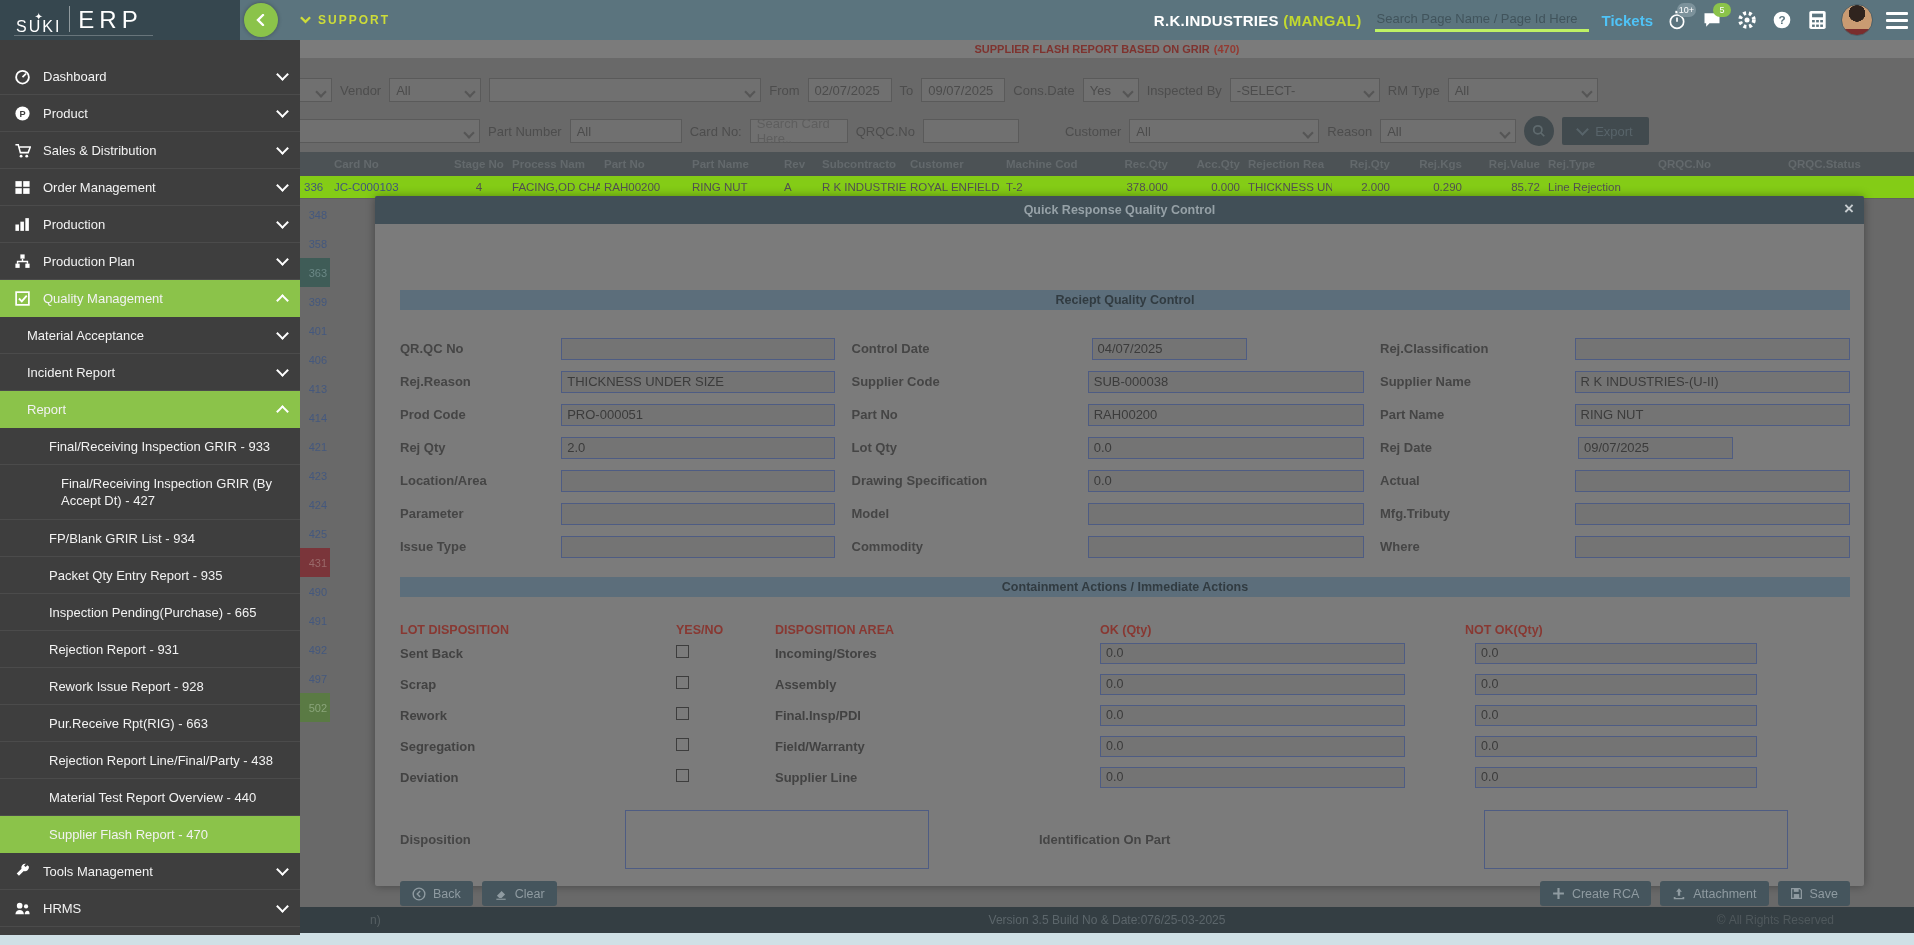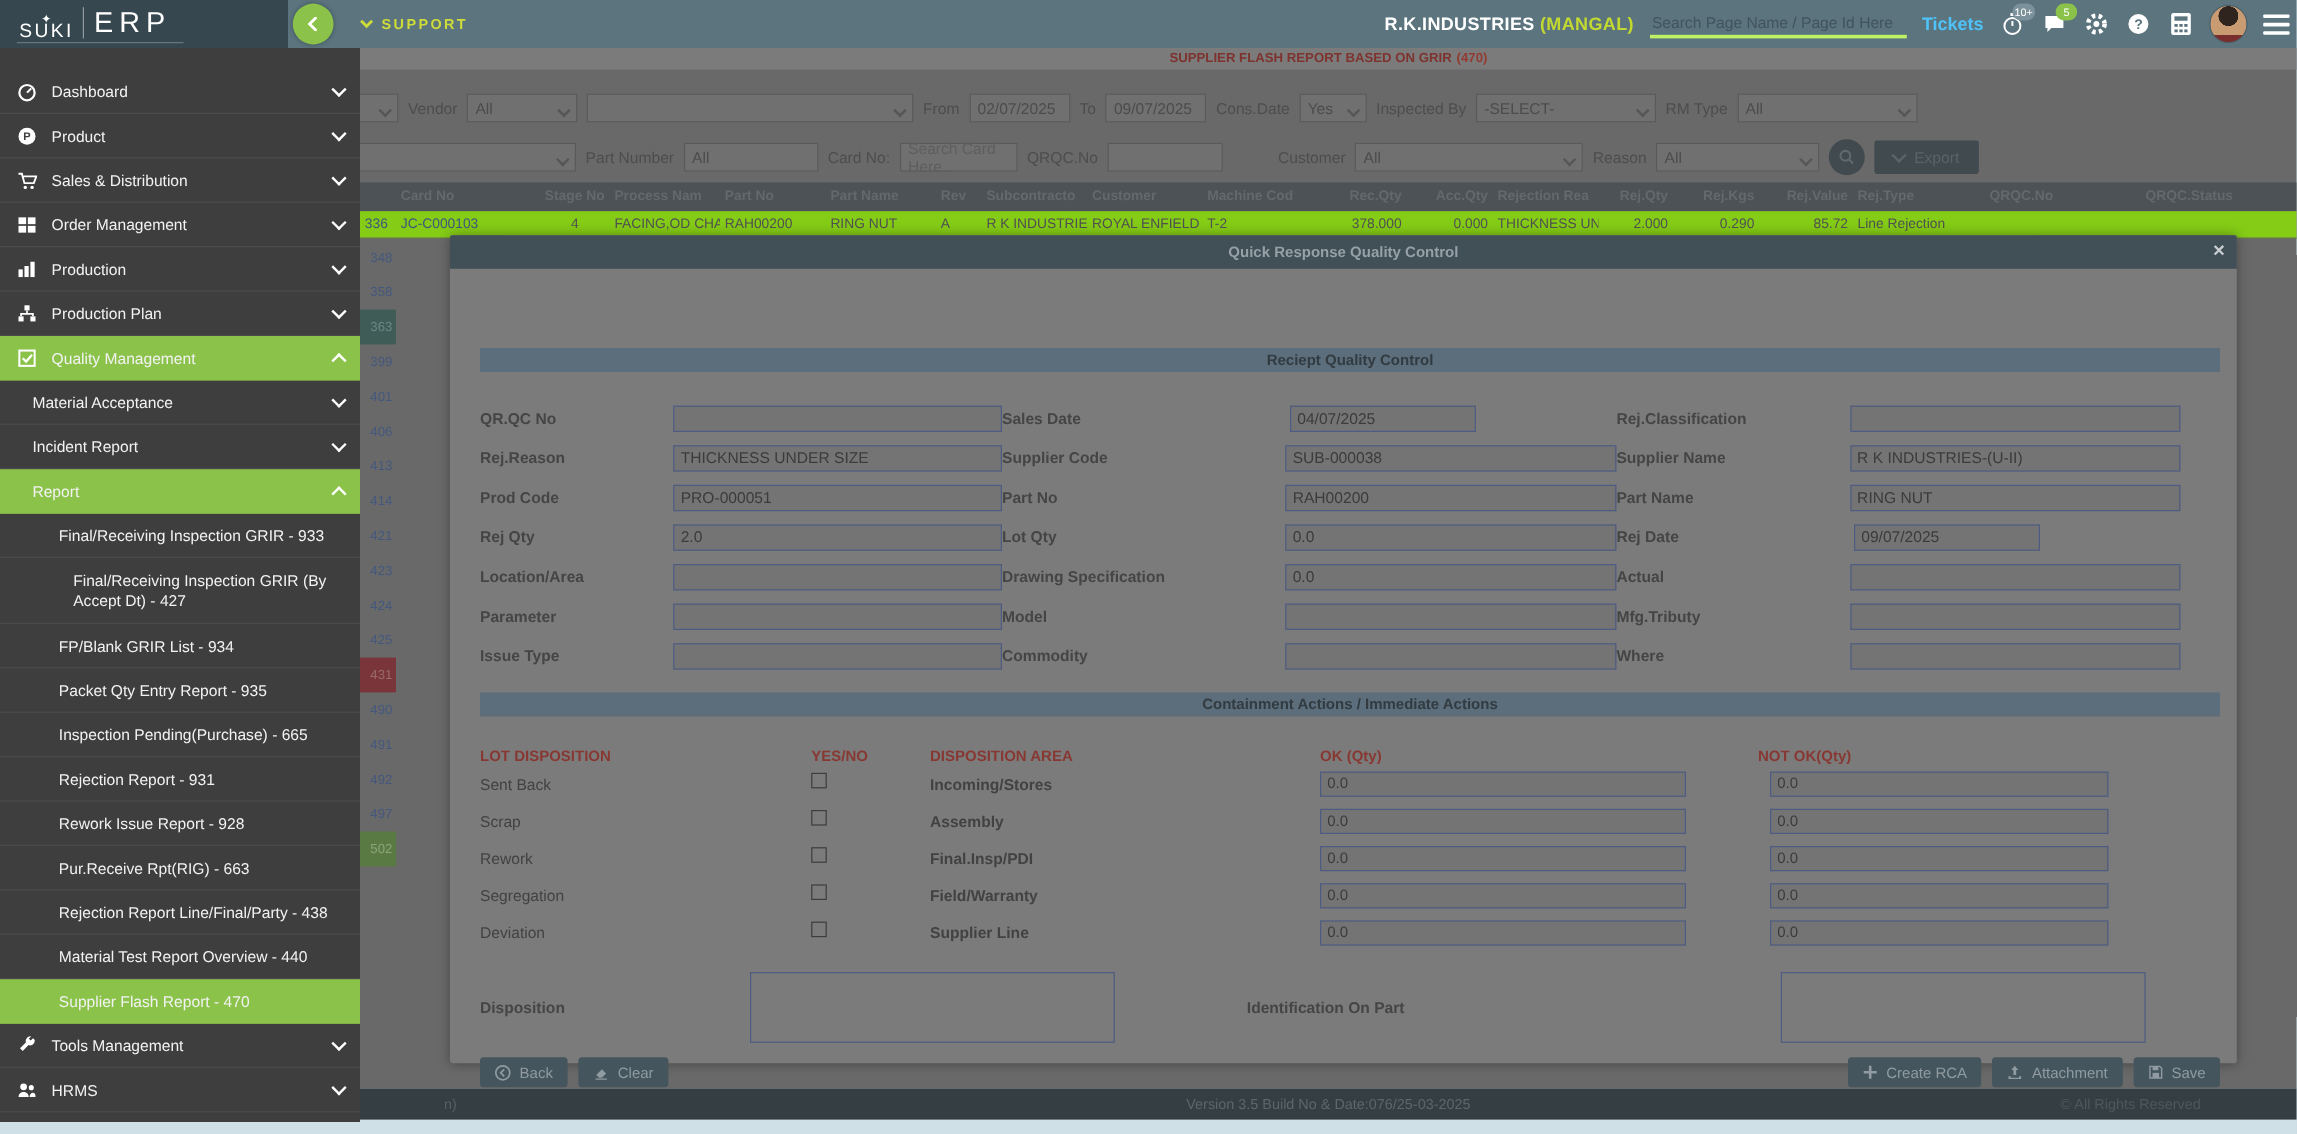--- a/index.html
+++ b/index.html
@@ -69,36 +69,36 @@
   .nrow.teal{background:#3f5c57;color:#6b8886;}
   .nrow.red{background:#7a353a;color:#9a6a6a;}
   .nrow.grn{background:#5a7a44;color:#8aa57a;}
   
   #modal{position:absolute;left:375px;top:196px;width:1489px;height:690px;background:#7b7b7b;z-index:25;box-shadow:0 0 10px rgba(0,0,0,.35);border-radius:2px;}
   #modal-tb{height:28px;background:#414f57;display:flex;align-items:center;justify-content:center;position:relative;color:#96a1a7;font-size:12.5px;font-weight:bold;border-radius:2px 2px 0 0;}
   #modal-x{position:absolute;right:10px;top:3px;color:#c7cdd0;font-size:17px;cursor:pointer;}
   #modal-body{padding:66px 14px 0 25px;box-sizing:border-box;}
   .secbar{height:20px;background:#5c6e7b;display:flex;align-items:center;justify-content:center;color:#313b41;font-size:12.5px;font-weight:bold;}
   #fgrid{margin-top:22px;}
-  .frow{display:flex;height:33px;align-items:center;}
+  .frow{display:flex;height:33px;align-items:center;justify-content:space-between;}
   .fcell{display:flex;align-items:center;}
   .fcell .lab{font-size:13px;font-weight:bold;color:#454545;}
   .fcell.k1 .lab{width:165px;}
   .fcell.k2 .lab{width:240px;}
   .fcell.k3 .lab{width:198px;}
   .fcell.k1{width:435px;}
   .fcell.k2{width:512px;}
   .fcell.k3{width:470px;}
   .fin{height:20px;width:268px;border:1px solid #4e5c83;background:#747474;color:#3b3b3b;font-size:13px;padding:0 5px;outline:none;}
   .fin.narrow{width:143px;}
   
   #chead{display:flex;margin-top:26px;font-size:12.5px;font-weight:bold;color:#883832;}
   .ch0{width:276px}.ch1{width:99px}.ch2{width:325px}.ch3{width:365px}.ch4{width:285px}
   .crow{display:flex;align-items:center;height:30px;margin-top:1px;}
-  .crow .dl{width:276px;font-size:13px;font-weight:normal;color:#424242;}
+  .crow .dl{width:276px;font-size:13px;font-weight:bold;color:#424242;}
   .crow .cbwrap{width:99px;}
   .cb{appearance:none;-webkit-appearance:none;width:13px;height:13px;border:1px solid #3d3d3d;background:transparent;margin:0;}
   .crow .al{width:325px;font-size:13px;font-weight:bold;color:#424242;}
   .okin{width:293px;height:19px;border:1px solid #4e5c83;background:#747474;color:#3b3b3b;font-size:12.5px;padding:0 5px;outline:none;margin-right:70px;}
   .nokin{width:270px;height:19px;border:1px solid #4e5c83;background:#747474;color:#3b3b3b;font-size:12.5px;padding:0 5px;outline:none;}
   #disp-row{display:flex;margin-top:18px;}
   .dlab{font-size:13px;font-weight:bold;color:#454545;align-self:center;}
   .dta{width:298px;height:53px;border:1px solid #4e5c83;background:transparent;resize:none;outline:none;}
   #btm-row{display:flex;align-items:center;margin-top:12px;}
   .mbtn{height:25px;background:#45555d;color:#8f9ba1;font-size:12.5px;display:flex;align-items:center;gap:7px;padding:0 12px;border-radius:3px;cursor:pointer;}
@@ -464,21 +464,21 @@
           <span>Reciept Quality Control</span>
         </div>
 
       <div id="fgrid">
         <div class="frow">
           <div class="fcell k1">
               <span class="lab">QR.QC No</span>
               <input class="fin" readonly="" value="" style="">
             </div>
           <div class="fcell k2">
-              <span class="lab">Sales Date</span>
+              <span class="lab">Control Date</span>
               <input class="fin narrow" readonly="" value="04/07/2025" style="">
             </div>
           <div class="fcell k3">
               <span class="lab">Rej.Classification</span>
               <input class="fin" readonly="" value="" style="">
             </div>
         </div>
         <div class="frow">
           <div class="fcell k1">
               <span class="lab">Rej.Reason</span>

